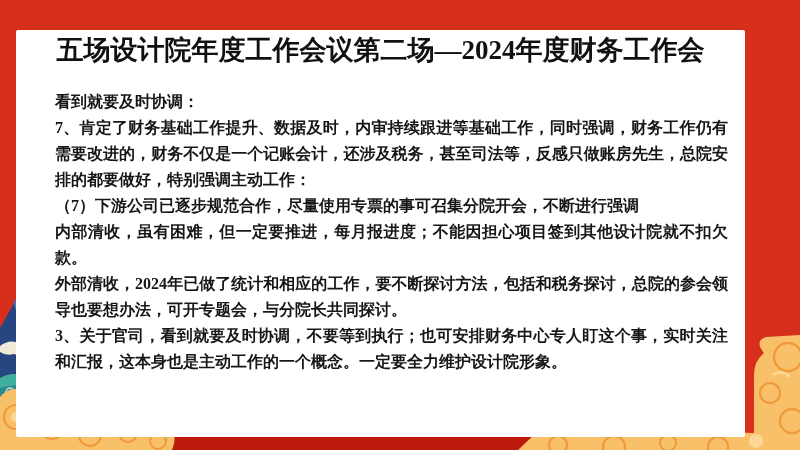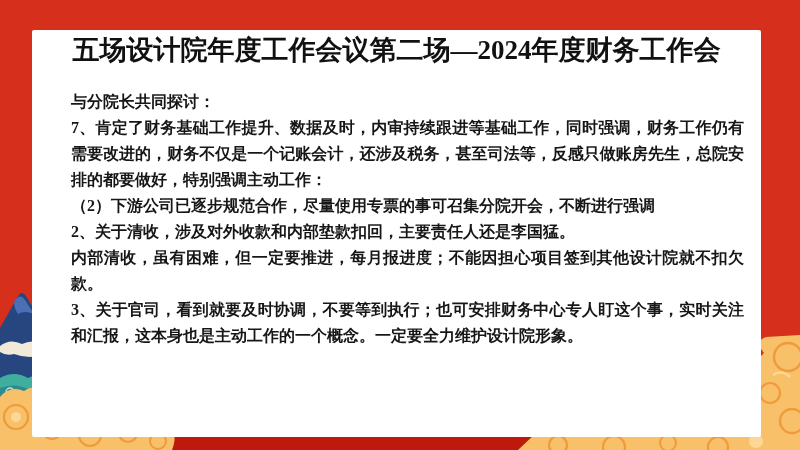--- a/index.html
+++ b/index.html
@@ -18,21 +18,21 @@
   .tf1{left:0;bottom:0;width:30px;height:6px;background:#2d6da8;}
   .tf2{left:55px;bottom:0;width:24px;height:5px;background:#3fae9e;}
   .tf3{left:96px;bottom:0;width:22px;height:5px;background:#49b3a0;}
   
   .mountain{position:absolute;left:0;top:288px;width:62px;height:162px;z-index:3;}
   
   .gold-left{position:absolute;left:0;top:383px;width:178px;height:67px;z-index:4;}
   .gold-right{position:absolute;left:518px;top:335px;width:282px;height:115px;z-index:4;}
   
   .panel{
-    position:absolute;left:32px;top:30px;width:729px;height:407px;
+    position:absolute;left:16px;top:30px;width:729px;height:407px;
     background:#ffffff;z-index:5;border-radius:2px;
     box-sizing:border-box;padding-top:2px;
   }
   .title{
     margin:0;text-align:center;
     font-size:27px;line-height:36px;font-weight:900;
     color:#111;letter-spacing:0px;
     font-family:"Liberation Serif","DejaVu Serif",serif;
   }
   .body-text{
@@ -83,20 +83,20 @@
   <circle cx="96" cy="112" r="11" fill="none" stroke="#ee9b3a" stroke-width="2.2"></circle>
   <circle cx="150" cy="108" r="8" fill="none" stroke="#ee9b3a" stroke-width="2"></circle>
   <circle cx="200" cy="112" r="10" fill="none" stroke="#ee9b3a" stroke-width="2.2"></circle>
   <circle cx="238" cy="106" r="7" fill="#fdd795"></circle>
   <path d="M255,40 Q264,34 272,42" fill="none" stroke="#fdd795" stroke-width="2.5"></path>
 </svg>
 
 <div class="panel">
   <h1 class="title">五场设计院年度工作会议第二场—2024年度财务工作会</h1>
   <div class="body-text">
-    <p>与分院长共同探讨：</p>
+    <p>看到就要及时协调：</p>
     <p>7、肯定了财务基础工作提升、数据及时，内审持续跟进等基础工作，同时强调，财务工作仍有需要改进的，财务不仅是一个记账会计，还涉及税务，甚至司法等，反感只做账房先生，总院安排的都要做好，特别强调主动工作：</p>
-    <p>（2）下游公司已逐步规范合作，尽量使用专票的事可召集分院开会，不断进行强调</p>
-    <p>2、关于清收，涉及对外收款和内部垫款扣回，主要责任人还是李国猛。</p>
+    <p>（7）下游公司已逐步规范合作，尽量使用专票的事可召集分院开会，不断进行强调</p>
     <p>内部清收，虽有困难，但一定要推进，每月报进度；不能因担心项目签到其他设计院就不扣欠款。</p>
+    <p>外部清收，2024年已做了统计和相应的工作，要不断探讨方法，包括和税务探讨，总院的参会领导也要想办法，可开专题会，与分院长共同探讨。</p>
     <p>3、关于官司，看到就要及时协调，不要等到执行；也可安排财务中心专人盯这个事，实时关注和汇报，这本身也是主动工作的一个概念。一定要全力维护设计院形象。</p>
   </div>
 </div>
 
 </body></html>

